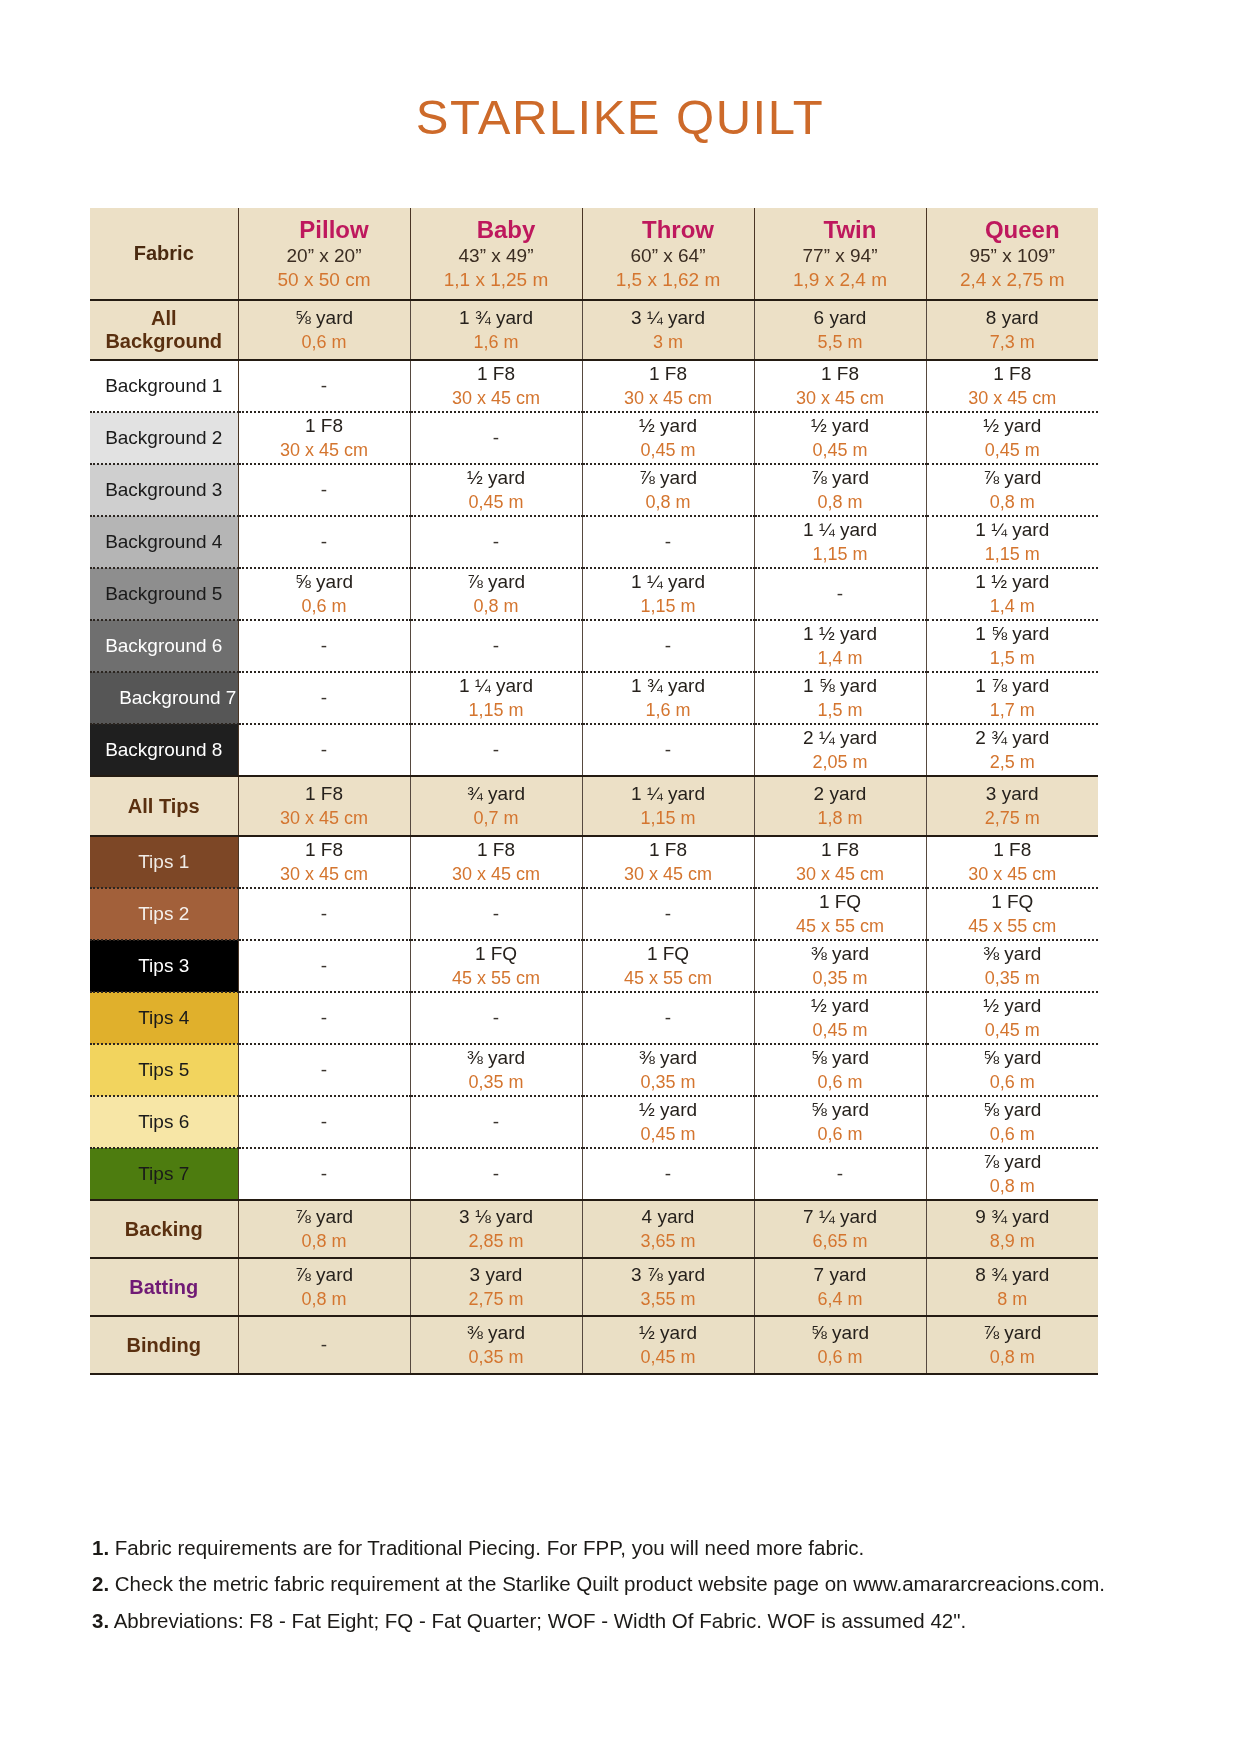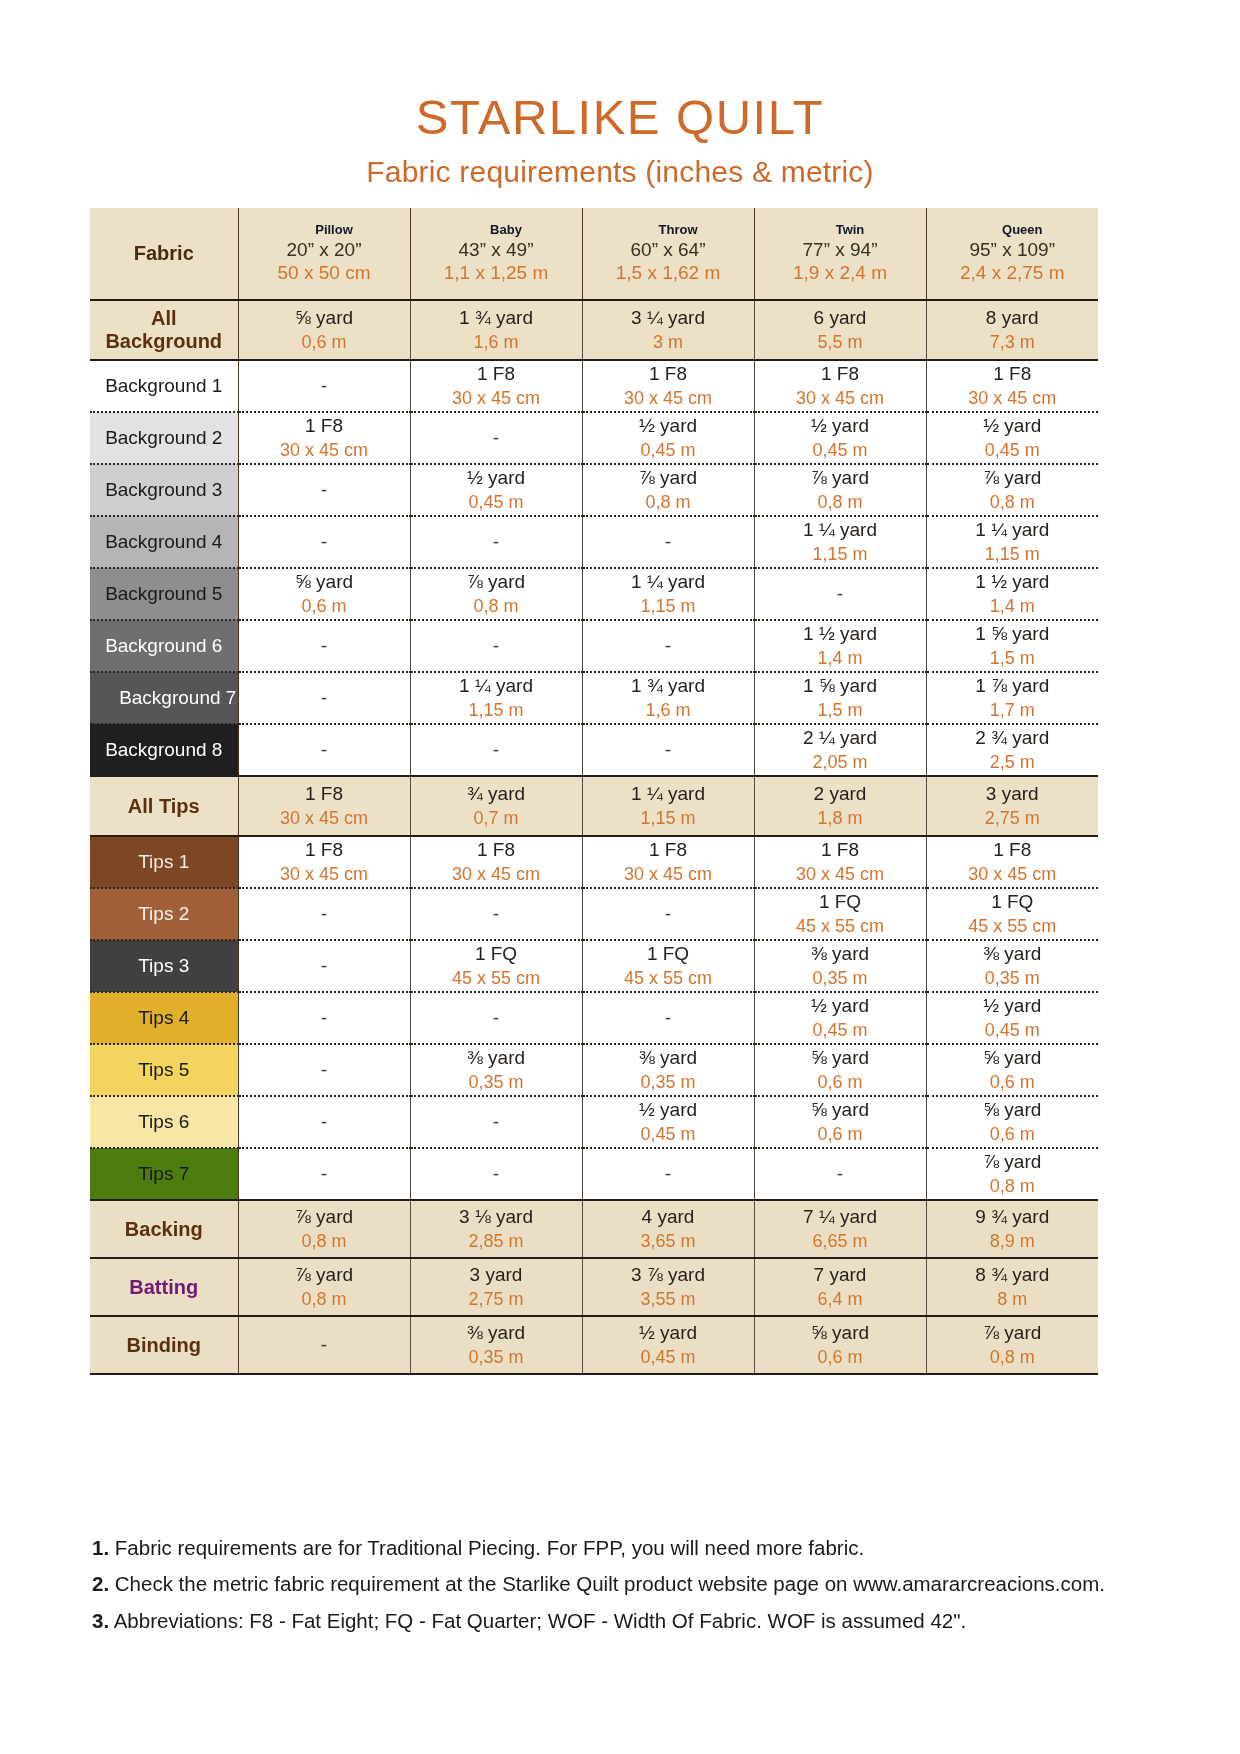--- a/index.html
+++ b/index.html
@@ -48,21 +48,21 @@
   
   .hdr td {
     background: #ece0c6;
     height: 92px;
     text-align: center;
     vertical-align: middle;
     border-right: 1.5px solid #4a3524;
   }
   .hdr td:last-child { border-right: none; }
   .hdr .size-name {
-    font-size: 13px; font-weight: bold; color: #0f172a;
+    font-size: 24px; font-weight: bold; color: #be185d;
     line-height: 1.22;
     padding-left: 20px;
   }
   .hdr .size-in {
     font-size: 19px; color: #3b2d22; line-height: 1.25;
   }
   .hdr .size-cm {
     font-size: 19px; color: #d4752f; line-height: 1.25;
   }
   .hdr .fabric-lbl {
@@ -117,21 +117,20 @@
   }
   .note b { font-weight: bold; }
 </style>
 </head>
 <body>
 
 <div class="page">
 
   <div class="title-block">
     <div class="main-title">STARLIKE QUILT</div>
-    <div class="sub-title">Fabric requirements (inches &amp; metric)</div>
   </div>
 
   <div class="table-wrap">
     <table class="fab">
       <colgroup>
         <col class="lbl">
           <col class="dat">
           <col class="dat">
           <col class="dat">
           <col class="dat">
@@ -387,21 +386,21 @@
             <td class="cell">
               <span class="v-in">1 FQ</span>
               <span class="v-cm">45 x 55 cm</span>
             </td>
             <td class="cell">
               <span class="v-in">1 FQ</span>
               <span class="v-cm">45 x 55 cm</span>
             </td>
           </tr>
           <tr class="dotted">
-            <td class="swatch" style="background: #404040; color: rgb(255, 255, 255);">Tips 3</td>
+            <td class="swatch" style="background: #000000; color: rgb(255, 255, 255);">Tips 3</td>
             <td class="cell"><span class="v-dash">-</span></td>
             <td class="cell">
               <span class="v-in">1 FQ</span>
               <span class="v-cm">45 x 55 cm</span>
             </td>
             <td class="cell">
               <span class="v-in">1 FQ</span>
               <span class="v-cm">45 x 55 cm</span>
             </td>
             <td class="cell">

